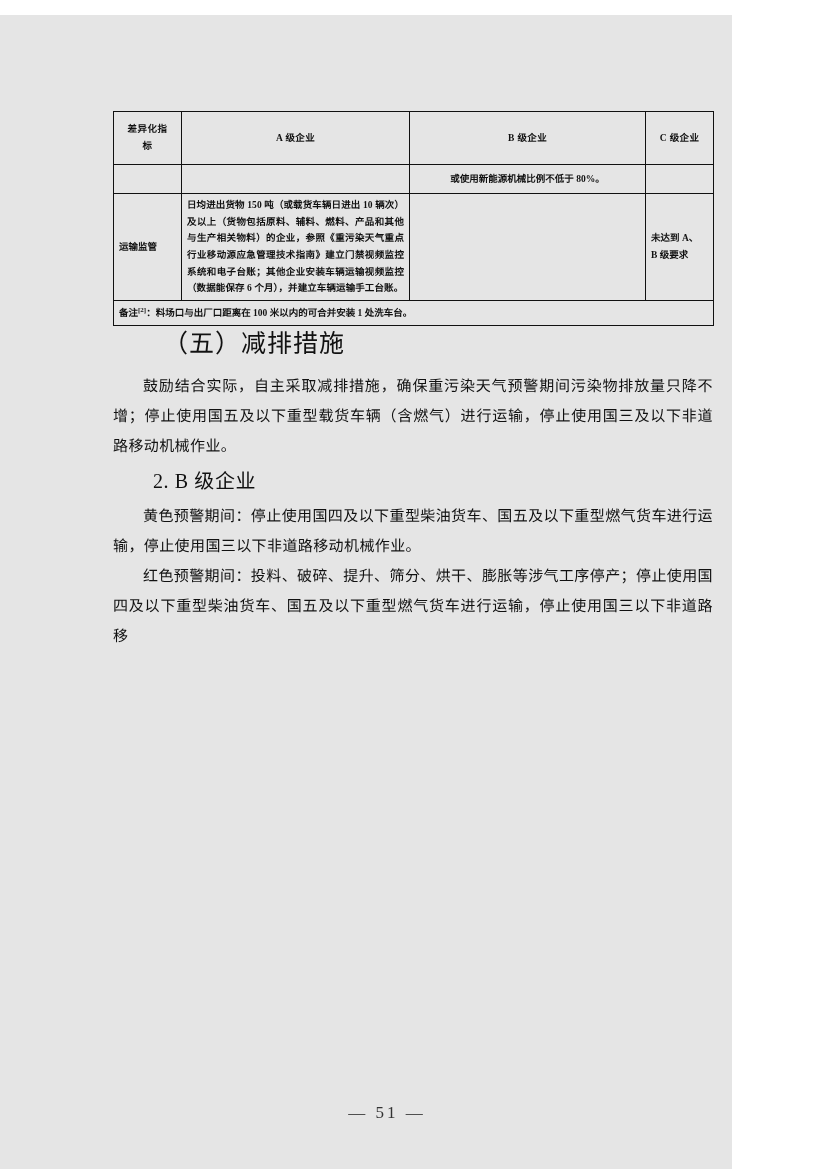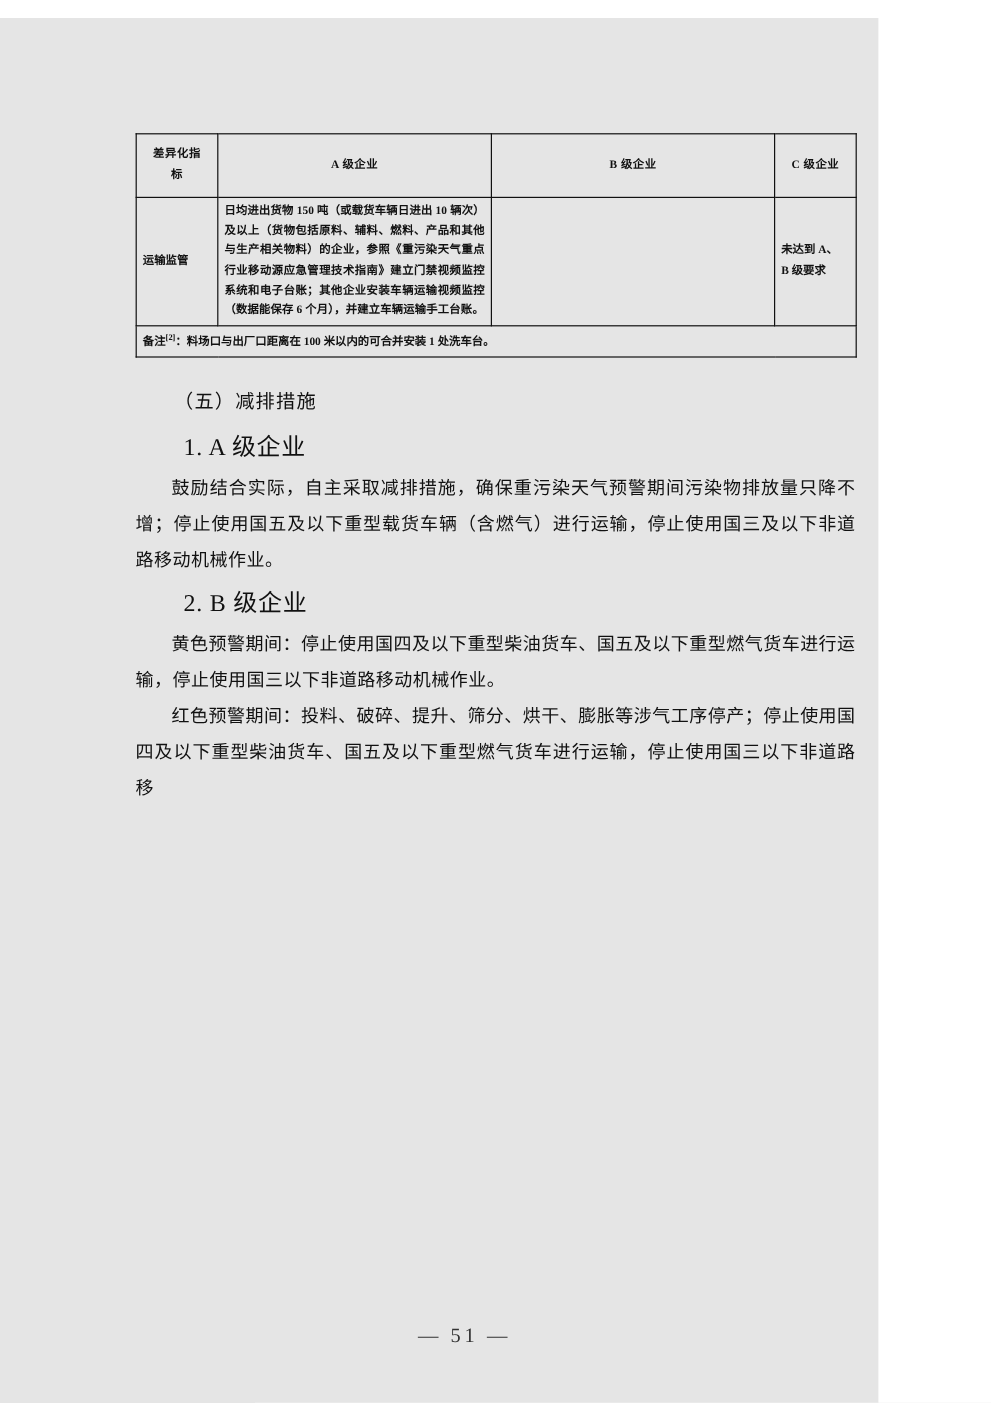--- a/index.html
+++ b/index.html
@@ -94,21 +94,21 @@
   }
 
   
   .body-area {
     position: absolute;
     left: 113px;
     top: 305px;
     width: 600px;
   }
   .heading {
-    font-size: 16px;
+    font-size: 25px;
     line-height: 1.95;
     letter-spacing: 1px;
     text-indent: 2em;
     font-family: "Liberation Serif", "DejaVu Serif", serif;
     margin: 0 0 2px 0;
     color: #111;
   }
   .subheading {
     font-size: 20px;
     line-height: 2.0;
@@ -161,20 +161,26 @@
         <tr>
           <td class="th-idx">
             <div>差异化指</div>
             <div>标</div>
           </td>
           <td class="th-cell">A 级企业</td>
           <td class="th-cell">B 级企业</td>
           <td class="th-cell">C 级企业</td>
         </tr>
 
+        <tr>
+          <td class="cell-empty"></td>
+          <td class="cell-empty"></td>
+          <td class="cell-b-80">或使用新能源机械比例不低于 80%。</td>
+          <td class="cell-empty"></td>
+        </tr>
 
         <tr>
           <td class="cell-center">运输监管</td>
           <td class="cell-just">日均进出货物 150 吨（或载货车辆日进出 10 辆次）及以上（货物包括原料、辅料、燃料、产品和其他与生产相关物料）的企业，参照《重污染天气重点行业移动源应急管理技术指南》建立门禁视频监控系统和电子台账；其他企业安装车辆运输视频监控（数据能保存 6 个月），并建立车辆运输手工台账。</td>
           <td class="cell-just"></td>
           <td class="cell-c-note">
             <div>未达到 A、</div>
             <div>B 级要求</div>
           </td>
         </tr>
@@ -184,21 +190,20 @@
             <div class="note-line"><span>备注</span><sup class="fn">[2]</sup><span>：料场口与出厂口距离在 100 米以内的可合并安装 1 处洗车台。</span></div>
           </td>
         </tr>
       </tbody>
     </table>
   </div>
 
   <div class="body-area">
     <p class="heading">（五）减排措施</p>
 
-    <p class="subheading">1. A 级企业</p>
     <p class="para">鼓励结合实际，自主采取减排措施，确保重污染天气预警期间污染物排放量只降不增；停止使用国五及以下重型载货车辆（含燃气）进行运输，停止使用国三及以下非道路移动机械作业。</p>
 
     <p class="subheading">2. B 级企业</p>
     <p class="para">黄色预警期间：停止使用国四及以下重型柴油货车、国五及以下重型燃气货车进行运输，停止使用国三以下非道路移动机械作业。</p>
     <p class="para">红色预警期间：投料、破碎、提升、筛分、烘干、膨胀等涉气工序停产；停止使用国四及以下重型柴油货车、国五及以下重型燃气货车进行运输，停止使用国三以下非道路移</p>
   </div>
 
   <div class="page-footer">— 51 —</div>
 
 </div>

